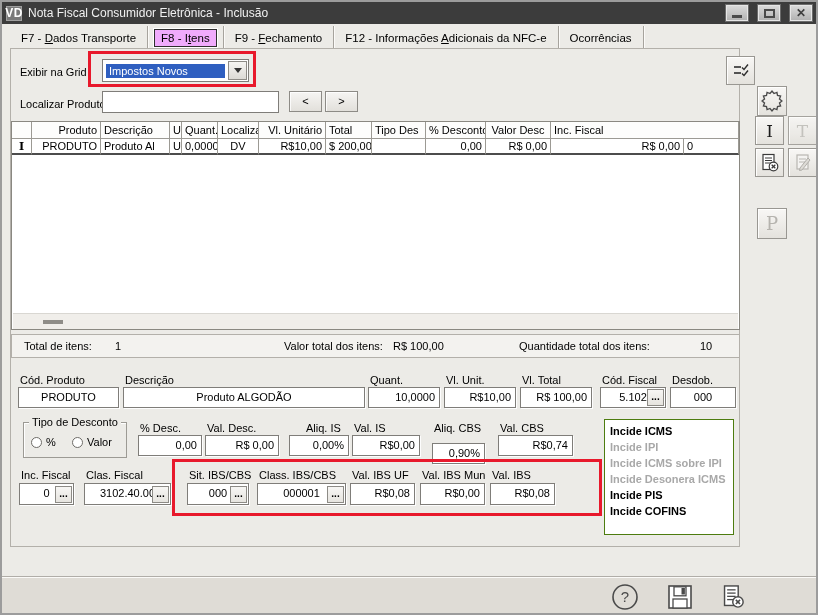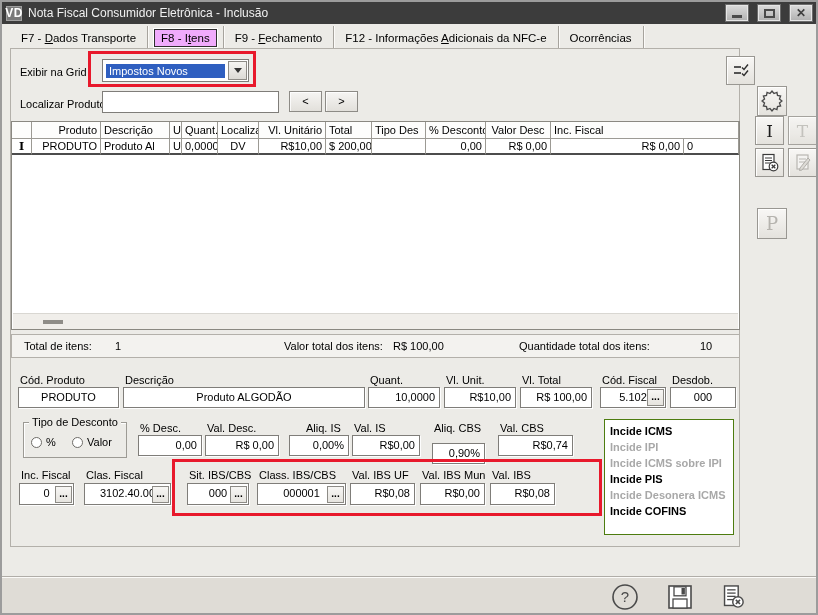--- a/index.html
+++ b/index.html
@@ -322,22 +322,22 @@
   <div class="field" style="left:488px;top:481px;width:65px;height:22px;">
       <span class="val t-right">R$0,08</span>
     </div>
 
   <div class="annot" style="left:170px;top:457px;width:430px;height:57px;"></div>
 
   <div class="incbox" id="incbox">
       <div class="incitem">Incide ICMS</div>
       <div class="incitem off">Incide IPI</div>
       <div class="incitem off">Incide ICMS sobre IPI</div>
+      <div class="incitem off">Incide Desonera ICMS</div>
       <div class="incitem">Incide PIS</div>
-      <div class="incitem off">Incide Desonera ICMS</div>
       <div class="incitem">Incide COFINS</div>
     </div>
 
   <div class="toolbtn" style="left:724px;top:54px;width:29px;height:29px;">
     <svg width="18" height="15" viewBox="0 0 18 15">
       <line x1="2" y1="4" x2="9" y2="4" stroke="#2e2e2e" stroke-width="1.6"></line>
       <polyline points="10,4.5 12,6.5 16,1.5" fill="none" stroke="#2e2e2e" stroke-width="1.4"></polyline>
       <line x1="2" y1="10" x2="9" y2="10" stroke="#2e2e2e" stroke-width="1.6"></line>
       <polyline points="10,10.5 12,12.5 16,7.5" fill="none" stroke="#2e2e2e" stroke-width="1.4"></polyline>
     </svg>

